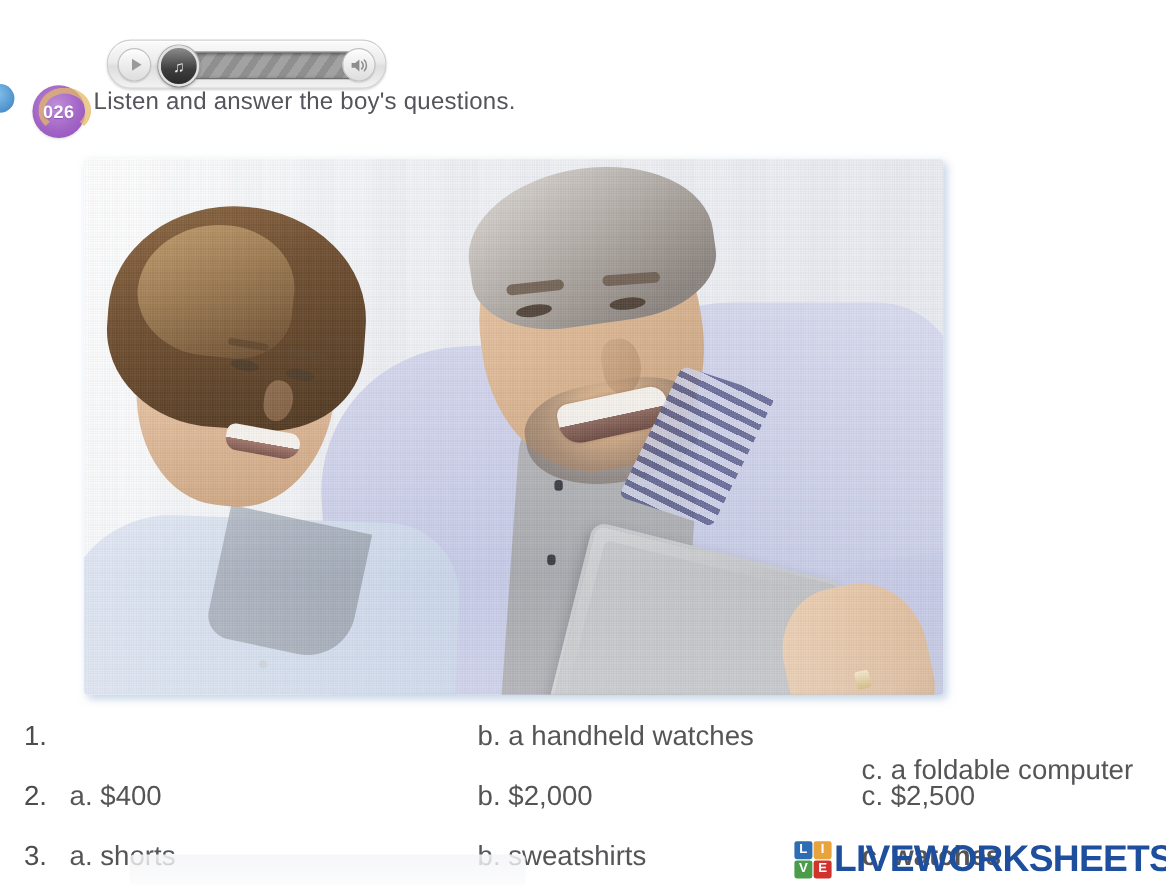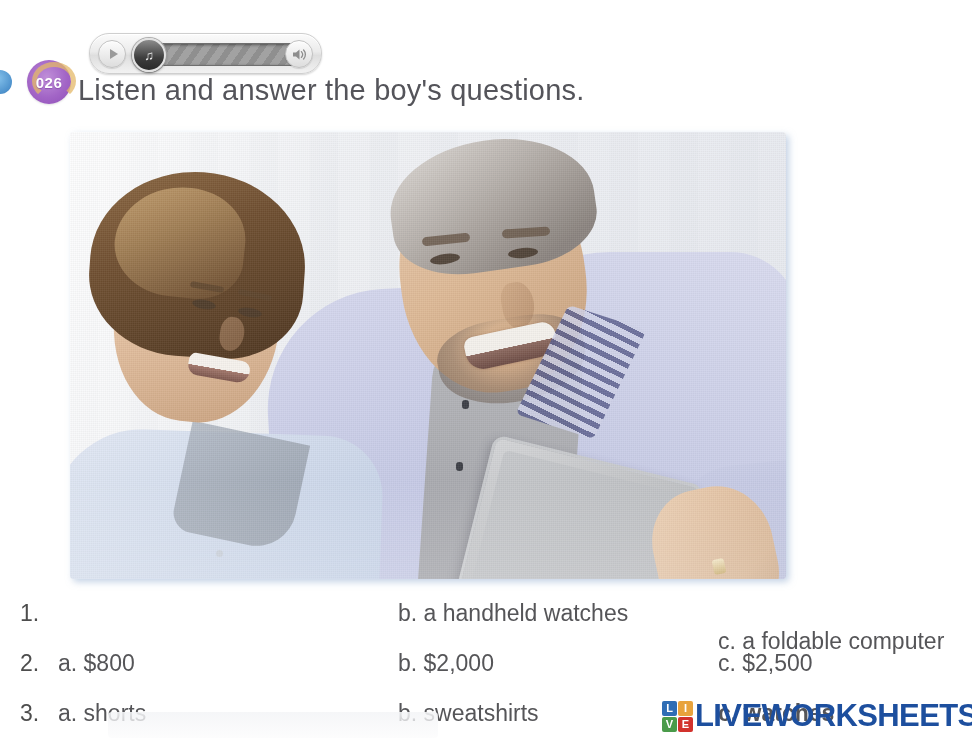--- a/index.html
+++ b/index.html
@@ -108,21 +108,21 @@
     align-items: center;
     justify-content: center;
     color: #8d8d8d;
     font-size: 13px;
   }
 
   
   .badge {
     position: absolute;
     left: 27px;
-    top: 60px;
+    top: 71px;
     width: 44px;
     height: 44px;
     border-radius: 50%;
     background: radial-gradient(circle at 45% 40%, #c08fd8 0%, #a265c6 55%, #8f4fb8 100%);
     box-shadow: 0 1px 2px rgba(0,0,0,.12);
     display: flex;
     align-items: center;
     justify-content: center;
     filter: blur(.2px);
   }
@@ -144,21 +144,21 @@
     font-weight: bold;
     letter-spacing: .5px;
     text-shadow: 0 1px 1px rgba(120,60,160,.6);
   }
 
   
   .title {
     position: absolute;
     left: 78px;
     top: 74px;
-    font-size: 29px;
+    font-size: 20px;
     color: #54545a;
     letter-spacing: .2px;
     white-space: nowrap;
   }
 
   
   .photo-wrap {
     position: absolute;
     left: 70px;
     top: 132px;
@@ -503,21 +503,21 @@
 </div>
 
 <div class="rows">
   <div class="row r1">
     <span class="num">1.</span>
     <span class="opt ob">b. a handheld watches</span>
     <span class="opt oc">c. a foldable computer</span>
   </div>
   <div class="row r2">
     <span class="num">2.</span>
-    <span class="opt oa">a. $800</span>
+    <span class="opt oa">a. $400</span>
     <span class="opt ob">b. $2,000</span>
     <span class="opt oc">c. $2,500</span>
   </div>
   <div class="row r3">
     <span class="num">3.</span>
     <span class="opt oa">a. shorts</span>
     <span class="opt ob">b. sweatshirts</span>
     <span class="opt oc">c. watches</span>
   </div>
 </div>

